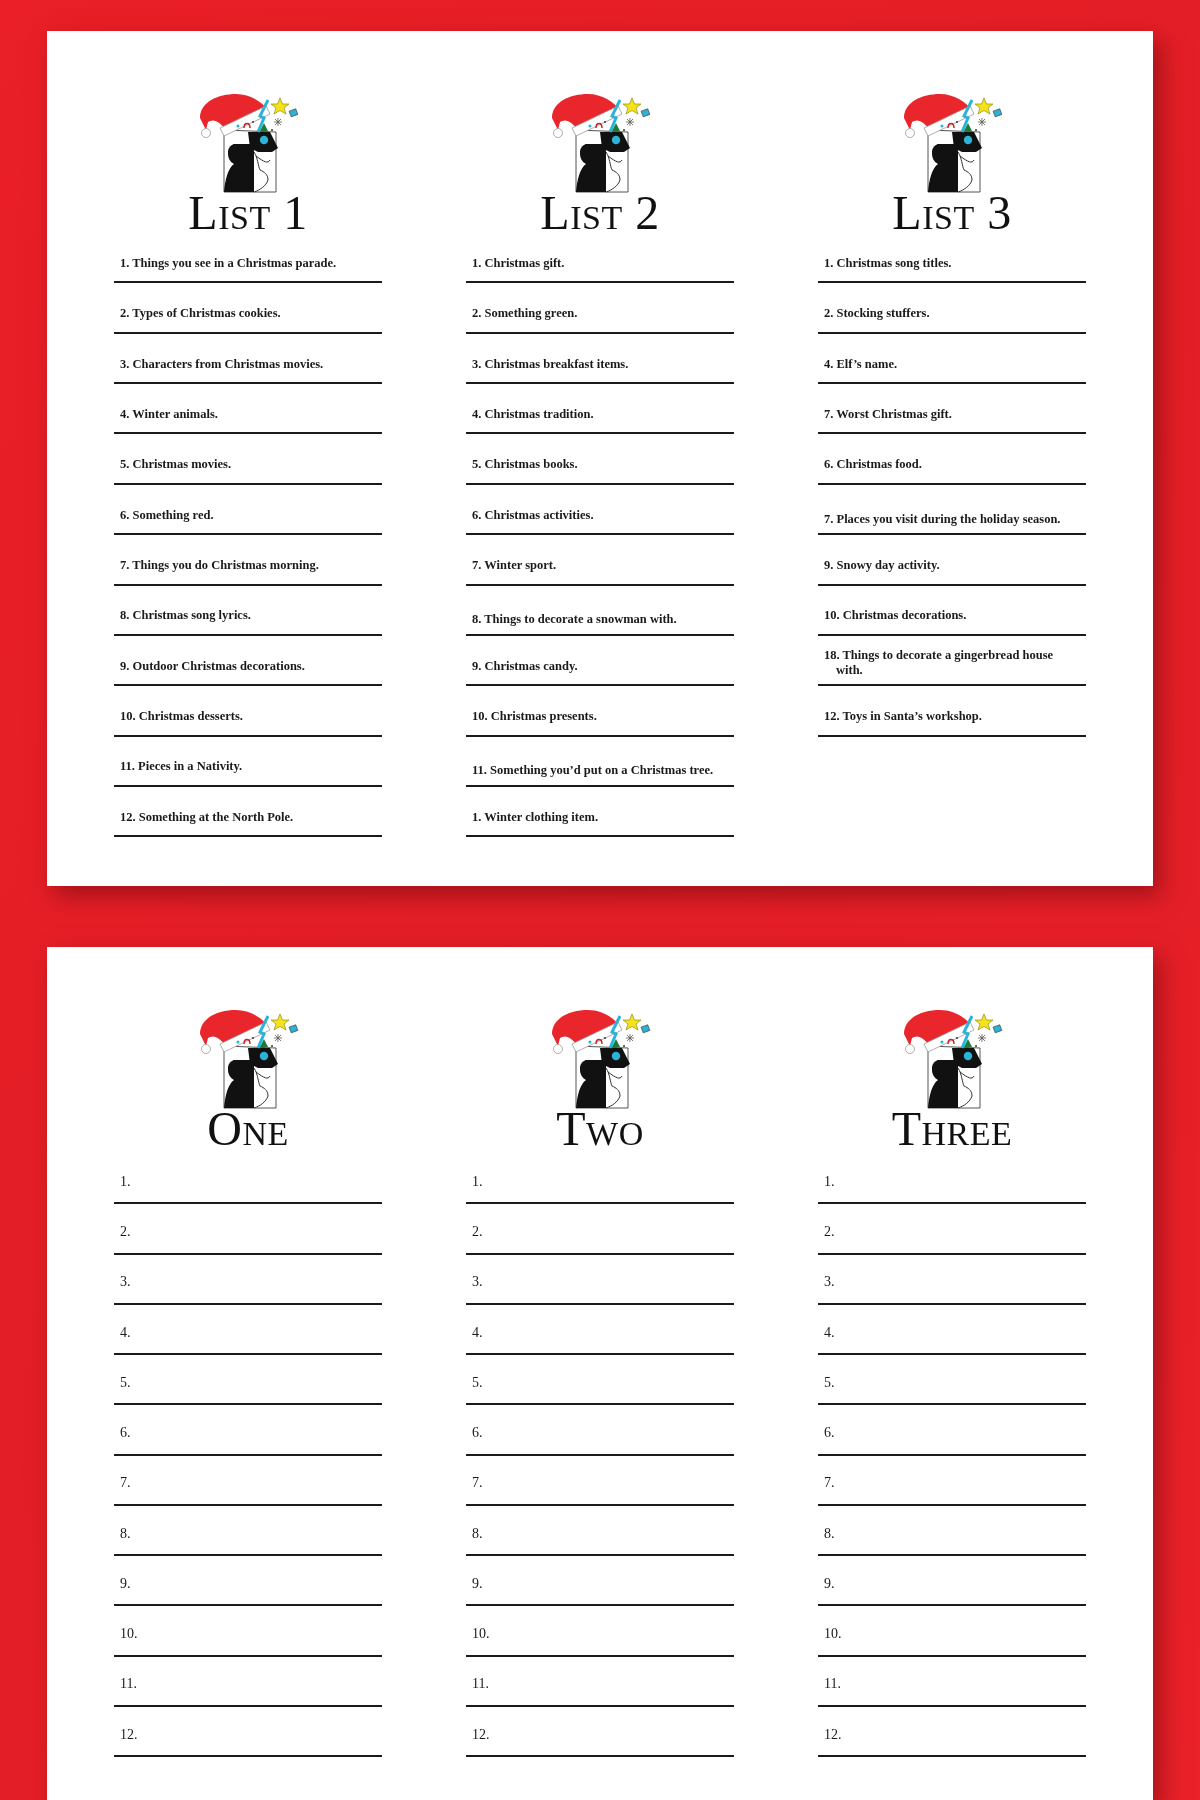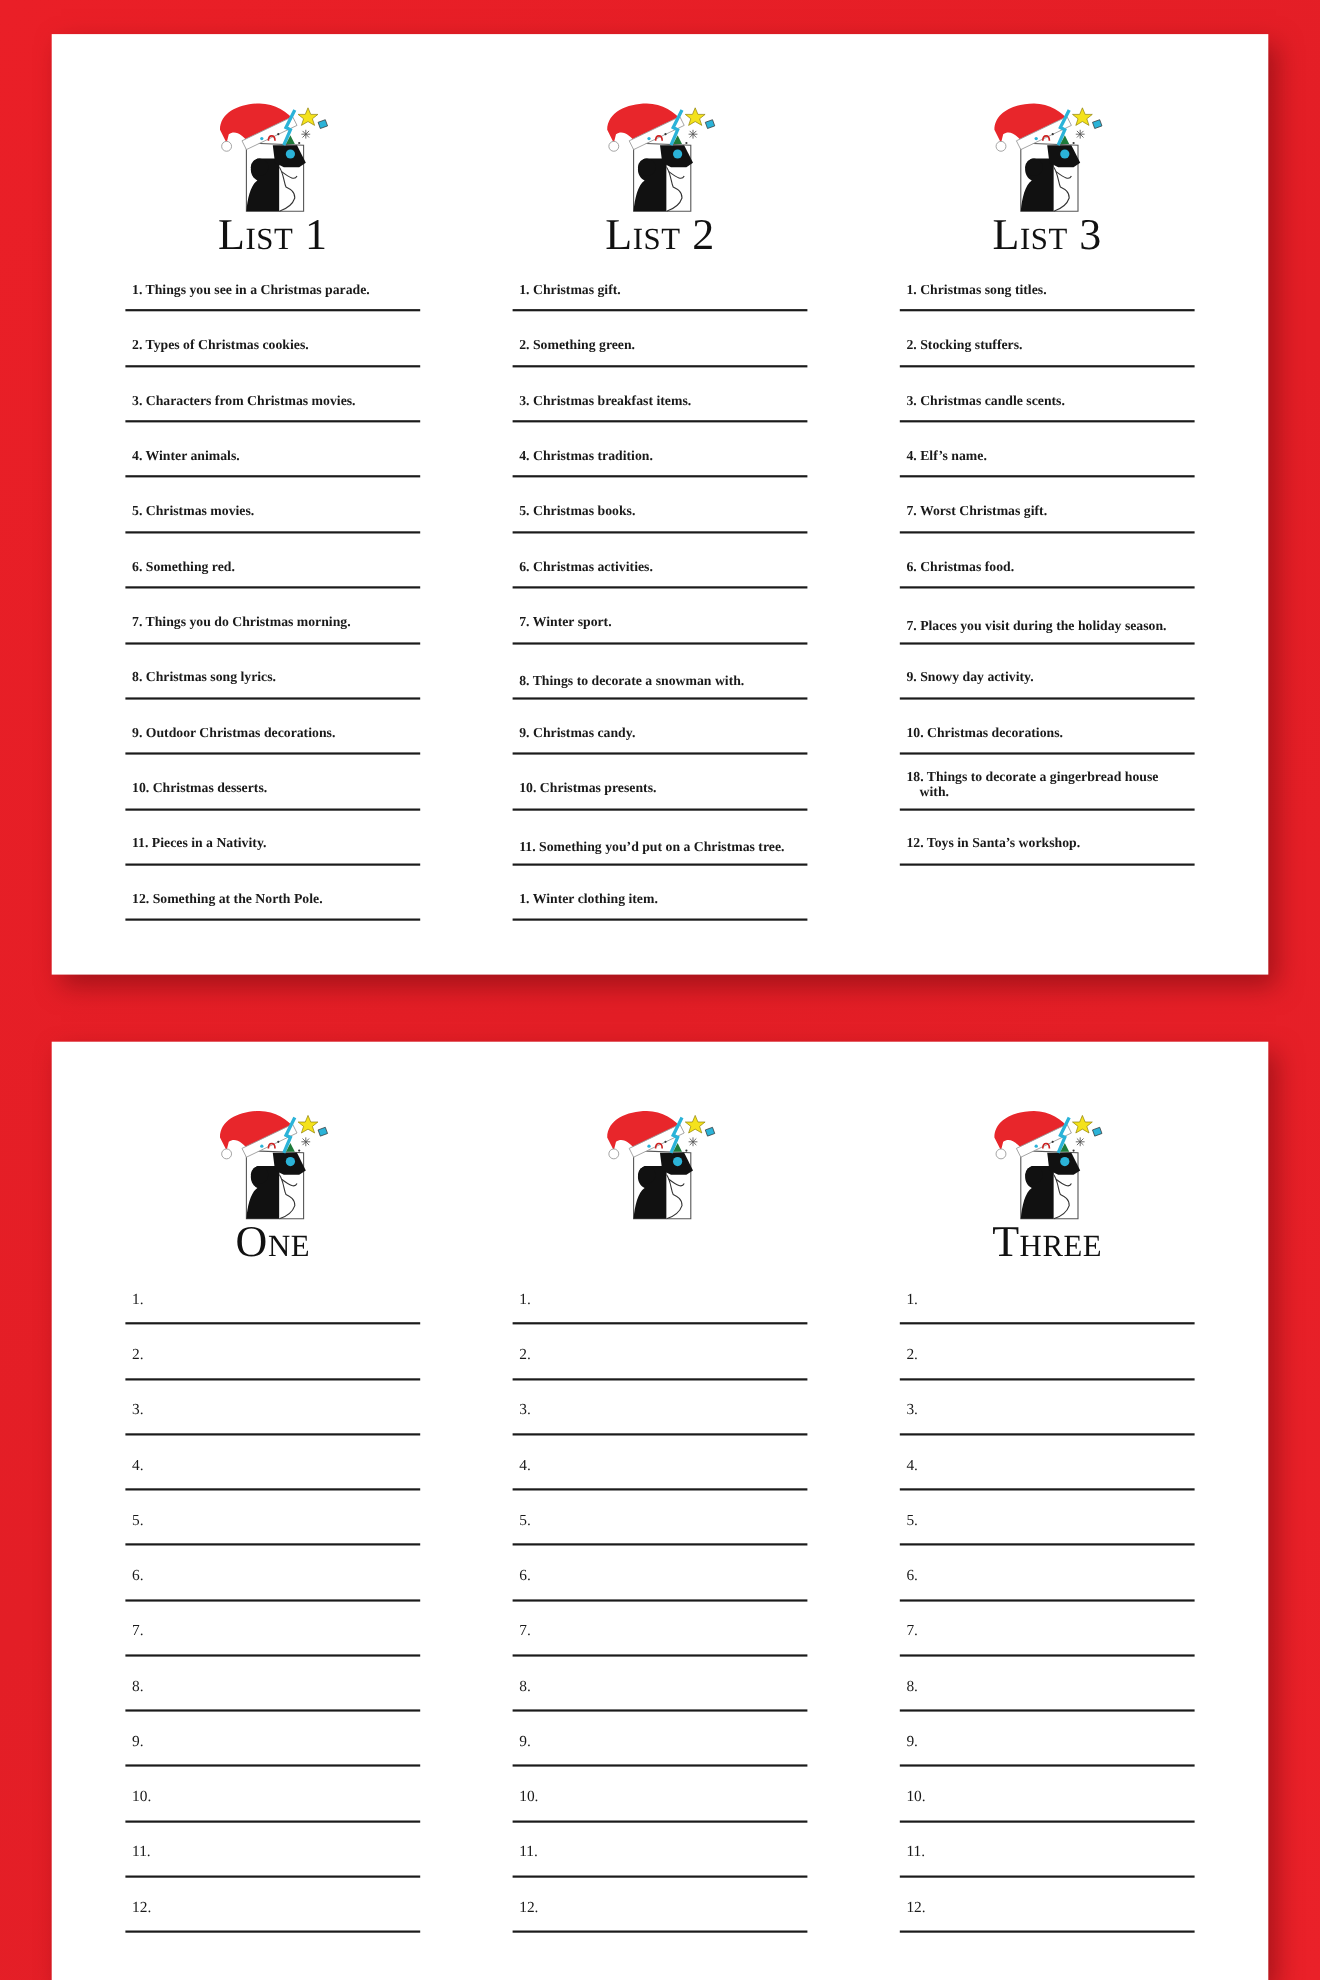--- a/index.html
+++ b/index.html
@@ -19,21 +19,21 @@
   .col { position: absolute; top: 0; width: 268px; height: 100%; }
   .col.c1 { left: 67px; }
   .col.c2 { left: 419px; }
   .col.c3 { left: 771px; }
   .logo {
     position: absolute; left: 84px; top: 61px; width: 104px; height: 101px;
   }
   .logo svg { width: 100%; height: 100%; display: block; }
   .title {
     position: absolute; left: -40px; width: 348px; top: 160px;
-    text-align: center; font-size: 40px; line-height: 44px;
+    text-align: center; font-size: 48px; line-height: 44px;
     font-variant: small-caps; letter-spacing: 0.5px; color: #111;
   }
   .items { position: absolute; left: 0; top: 202px; width: 268px; margin: 0; padding: 0; list-style: none; }
   .item {
     position: relative; height: 50.36px; box-sizing: border-box;
     border-bottom: 2px solid #1b1b1b;
   }
   .item .txt {
     position: absolute; left: 6px; right: 10px; bottom: 11px;
     font-size: 12.5px; line-height: 14.5px; font-weight: bold; color: #1a1a1a;
@@ -237,23 +237,20 @@
 </div>
     <div class="title">List 3</div>
     <ul class="items">
       <li class="item">
           <span class="txt">1. Christmas song titles.</span>
         </li>
       <li class="item">
           <span class="txt">2. Stocking stuffers.</span>
         </li>
       <li class="item">
-          <span class="txt">3. Christmas candle scents.</span>
-        </li>
-      <li class="item">
           <span class="txt">4. Elf’s name.</span>
         </li>
       <li class="item">
           <span class="txt">7. Worst Christmas gift.</span>
         </li>
       <li class="item">
           <span class="txt">6. Christmas food.</span>
         </li>
       <li class="item">
           <span class="txt wrap">7. Places you visit during the holiday season.</span>
@@ -379,20 +376,21 @@
       <line x1="76" y1="30" x2="84" y2="30"></line>
             <line x1="80" y1="26" x2="80" y2="34"></line>
       <line x1="77" y1="27" x2="83" y2="33"></line>
             <line x1="83" y1="27" x2="77" y2="33"></line>
     </g>
     <circle cx="40" cy="34" r="1.5" fill="#2bb3d8"></circle>
     <circle cx="55" cy="30" r="1" fill="#333"></circle>
     <circle cx="74" cy="38" r="1" fill="#333"></circle>
   </svg>
 </div>
+    <div class="title">Two</div>
     <ul class="items">
       <li class="item">
           <span class="txt">1.</span>
         </li>
       <li class="item">
           <span class="txt">2.</span>
         </li>
       <li class="item">
           <span class="txt">3.</span>
         </li>

